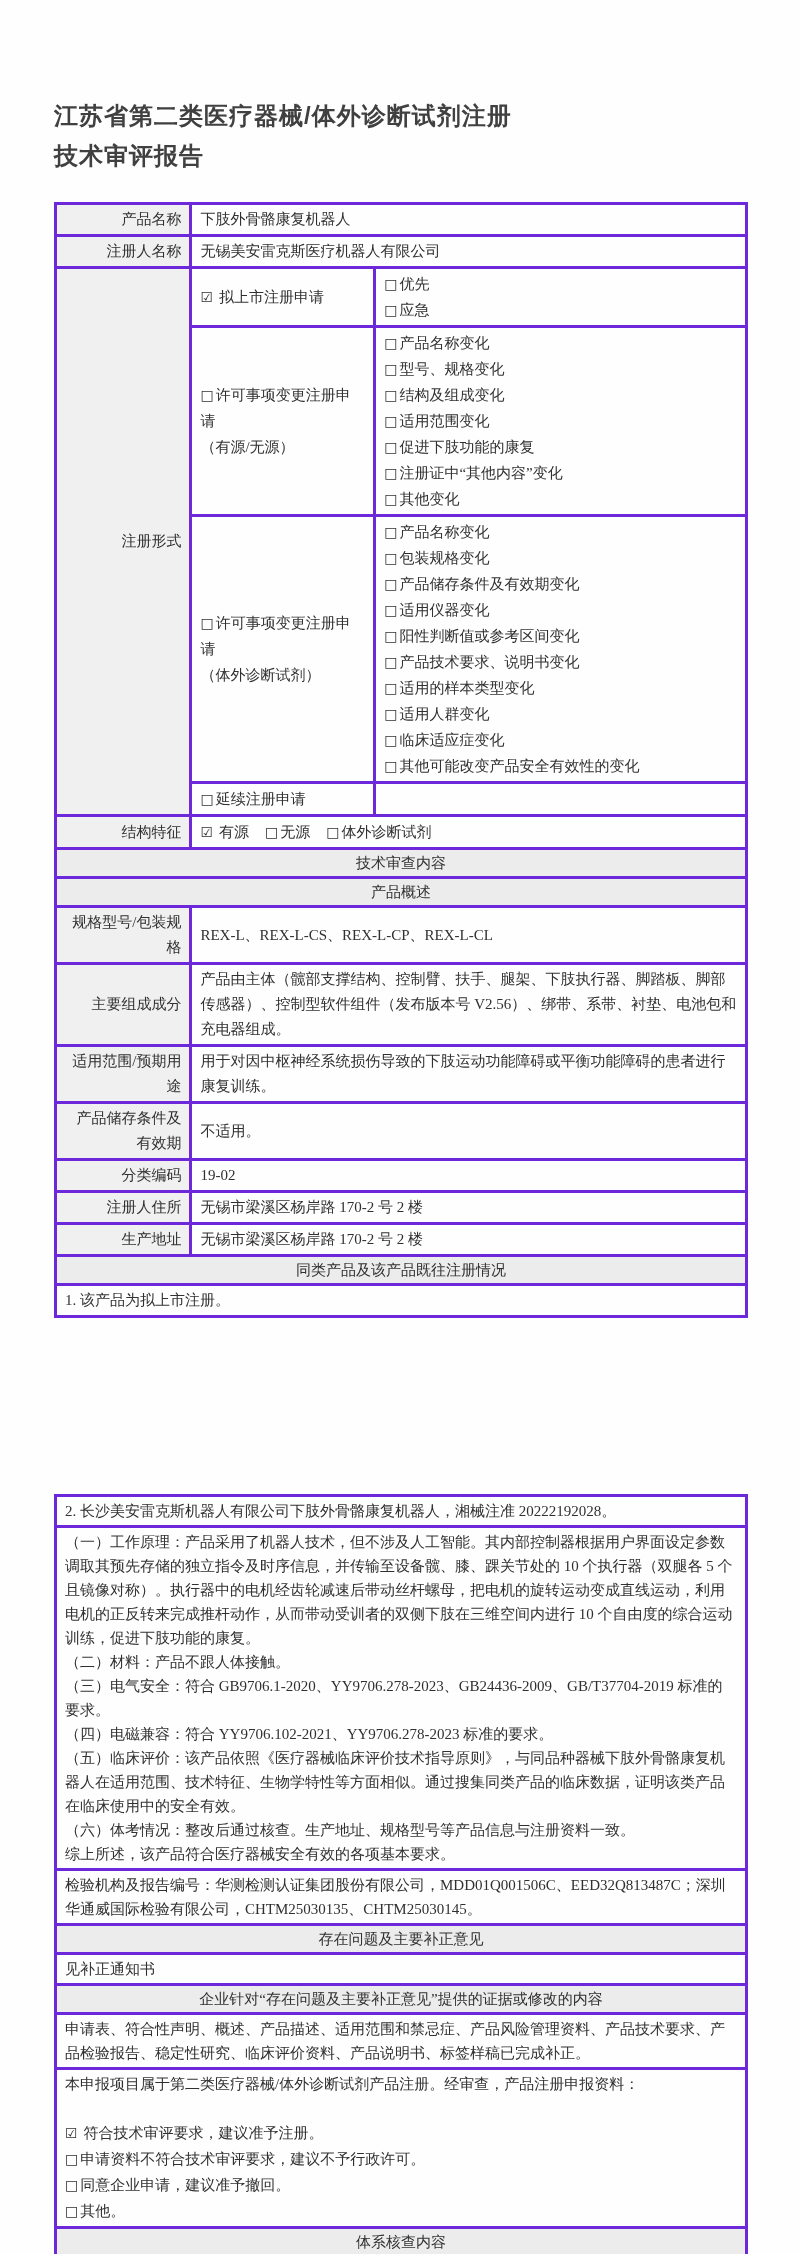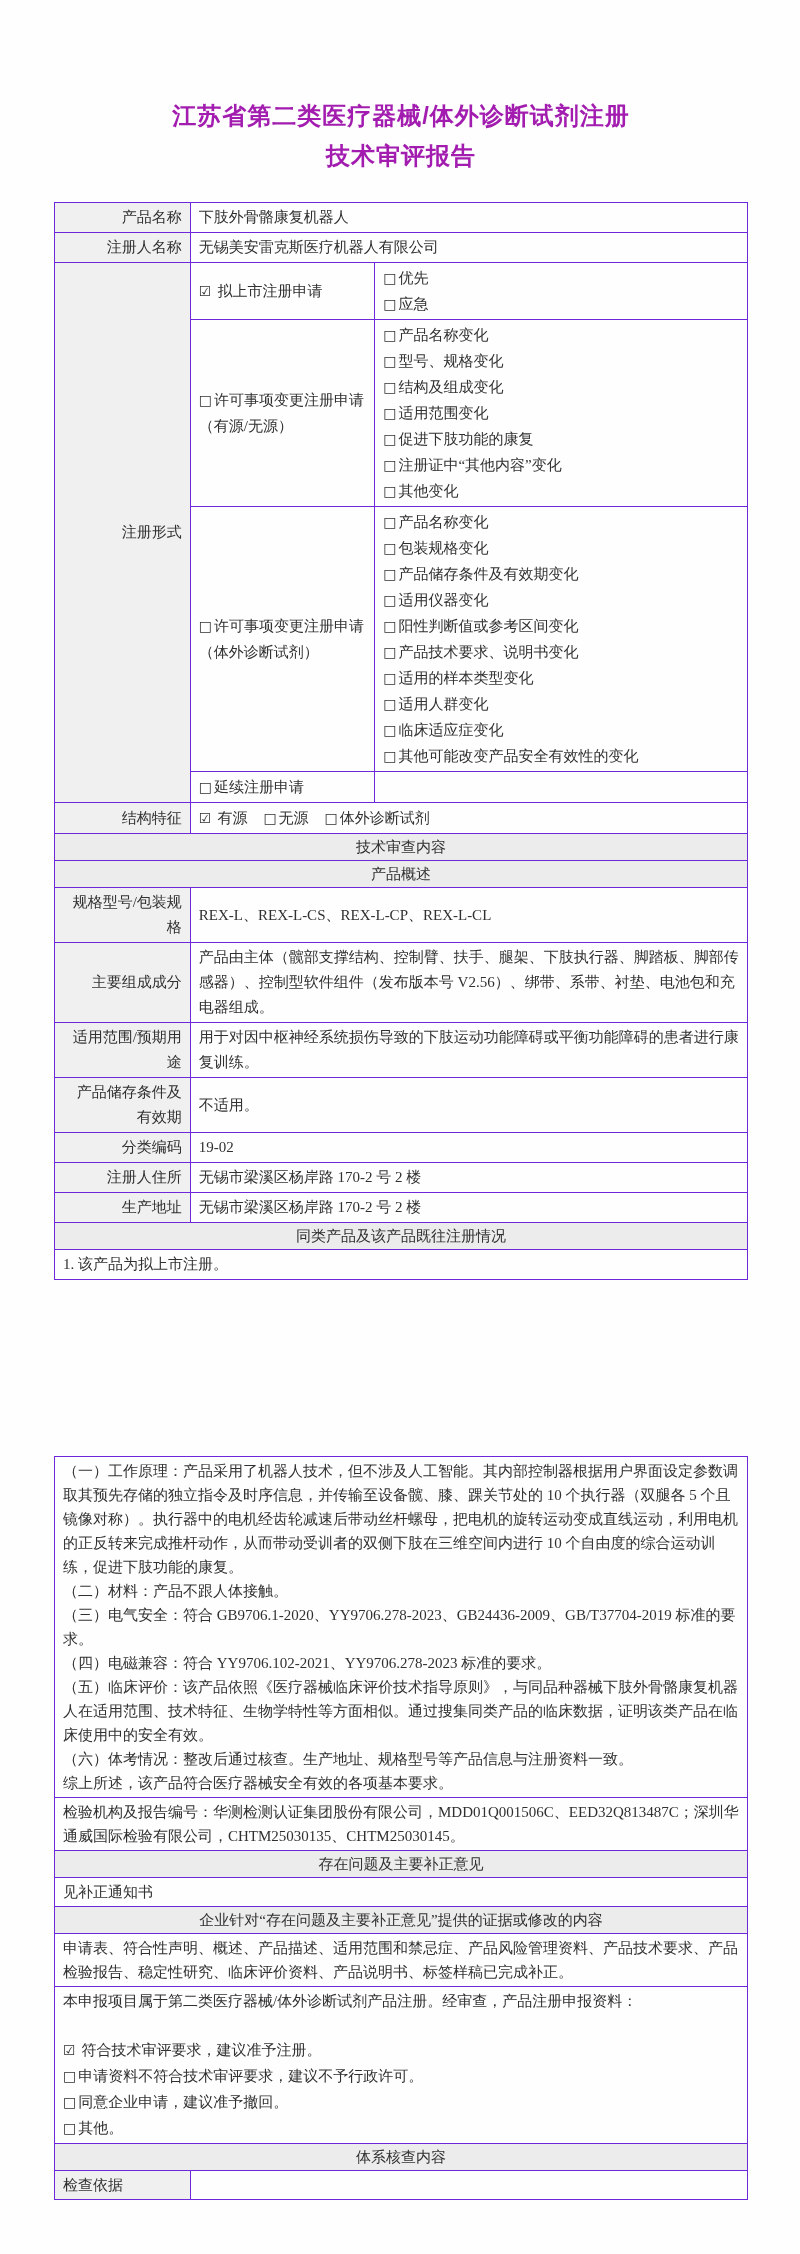--- a/index.html
+++ b/index.html
@@ -10,37 +10,37 @@
     -webkit-font-smoothing:antialiased;
   }
   .page{
     box-sizing:border-box;
     width:800px;
     min-height:2254px;
     padding:96px 52px 70px 54px;
     background:#fefefe;
   }
   .doc-title{
-    text-align:center;
+    text-align:left;
     font-family:"Liberation Sans","DejaVu Sans",sans-serif;
     font-weight:700;
     font-size:24px;
     line-height:40px;
     letter-spacing:1px;
-    color:#a21caf;
+    color:#404040;
     margin-bottom:26px;
   }
   table.report{
     width:100%;
     border-collapse:collapse;
     table-layout:fixed;
     font-size:15px;
   }
   table.report td{
-    border:1px solid #6d28d9;
+    border:3px solid #6d28d9;
     padding:2px 8px;
     line-height:25px;
     vertical-align:middle;
     word-break:break-word;
     overflow-wrap:break-word;
   }
   table.t2 td{line-height:24px;}
   td.label-cell{
     background:#f0f0f0;
     text-align:right;
@@ -227,20 +227,23 @@
 
   <div class="page-gap"></div>
 
   <table class="report t2">
     <colgroup>
         <col style="width:19.6%">
         <col style="width:80.4%">
       </colgroup>
 
     <tbody>
+        <tr>
+      <td colspan="2">2. 长沙美安雷克斯机器人有限公司下肢外骨骼康复机器人，湘械注准 20222192028。</td>
+    </tr>
 
 
     <tr>
       <td colspan="2">
         <div>
 
         <div class="para"><span>（一）工作原理：产品采用了机器人技术，但不涉及人工智能。其内部控制器根据用户界面设定参数调取其预先存储的独立指令及时序信息，并传输至设备髋、膝、踝关节处的 10 个执行器（双腿各 5 个且镜像对称）。执行器中的电机经齿轮减速后带动丝杆螺母，把电机的旋转运动变成直线运动，利用电机的正反转来完成推杆动作，从而带动受训者的双侧下肢在三维空间内进行 10 个自由度的综合运动训练，促进下肢功能的康复。</span></div>
               <div class="para"><span>（二）材料：产品不跟人体接触。</span></div>
               <div class="para"><span>（三）电气安全：符合 GB9706.1-2020、YY9706.278-2023、GB24436-2009、GB/T37704-2019 标准的要求。</span></div>
               <div class="para"><span>（四）电磁兼容：符合 YY9706.102-2021、YY9706.278-2023 标准的要求。</span></div>

